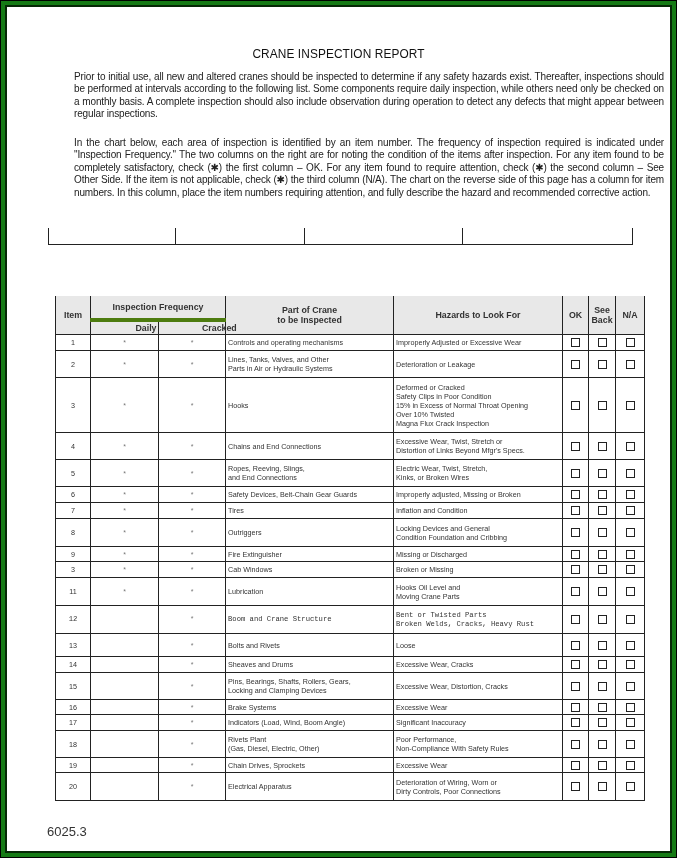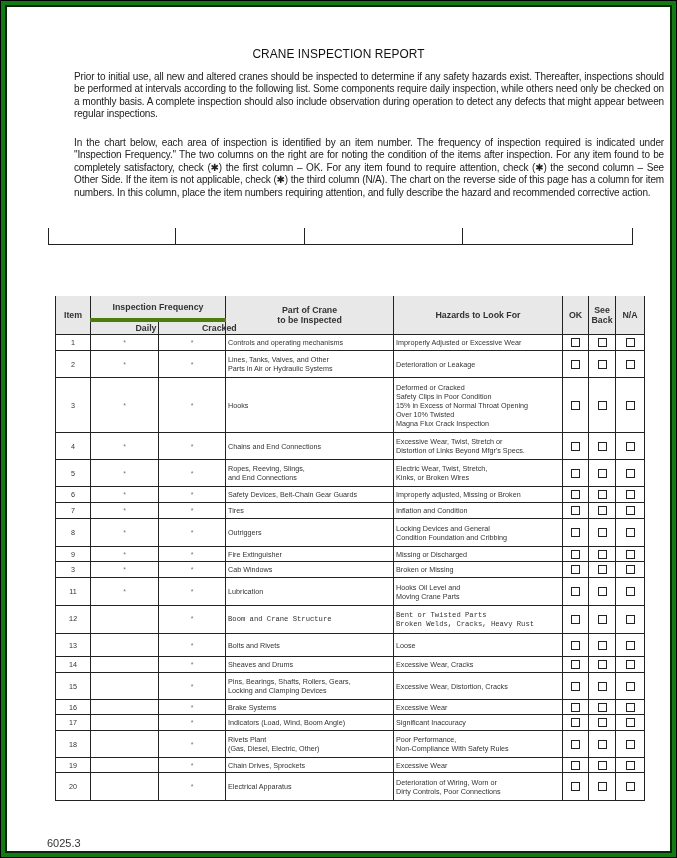--- a/index.html
+++ b/index.html
@@ -68,21 +68,21 @@
   .main-table td.star { text-align: center; color: #777; font-size: 7px; }
   .main-table td.txt { padding-left: 2px; white-space: nowrap; overflow: hidden; }
   .main-table td.chk { text-align: center; }
   .cb {
     display: inline-block; width: 9px; height: 9px; border: 1.2px solid #222;
     box-sizing: border-box; vertical-align: middle; background: #fff;
   }
   .line { display: block; }
 
   .footer-code {
-    position: absolute; left: 47px; top: 824px; font-size: 11px; color: #333; margin-top: 13px;
+    position: absolute; left: 47px; top: 824px; font-size: 13px; color: #333;
   }
 </style>
 </head>
 <body>
 
 <div class="frame-outer">
   <div class="frame-inner"></div>
 </div>
 
 <div class="page">

